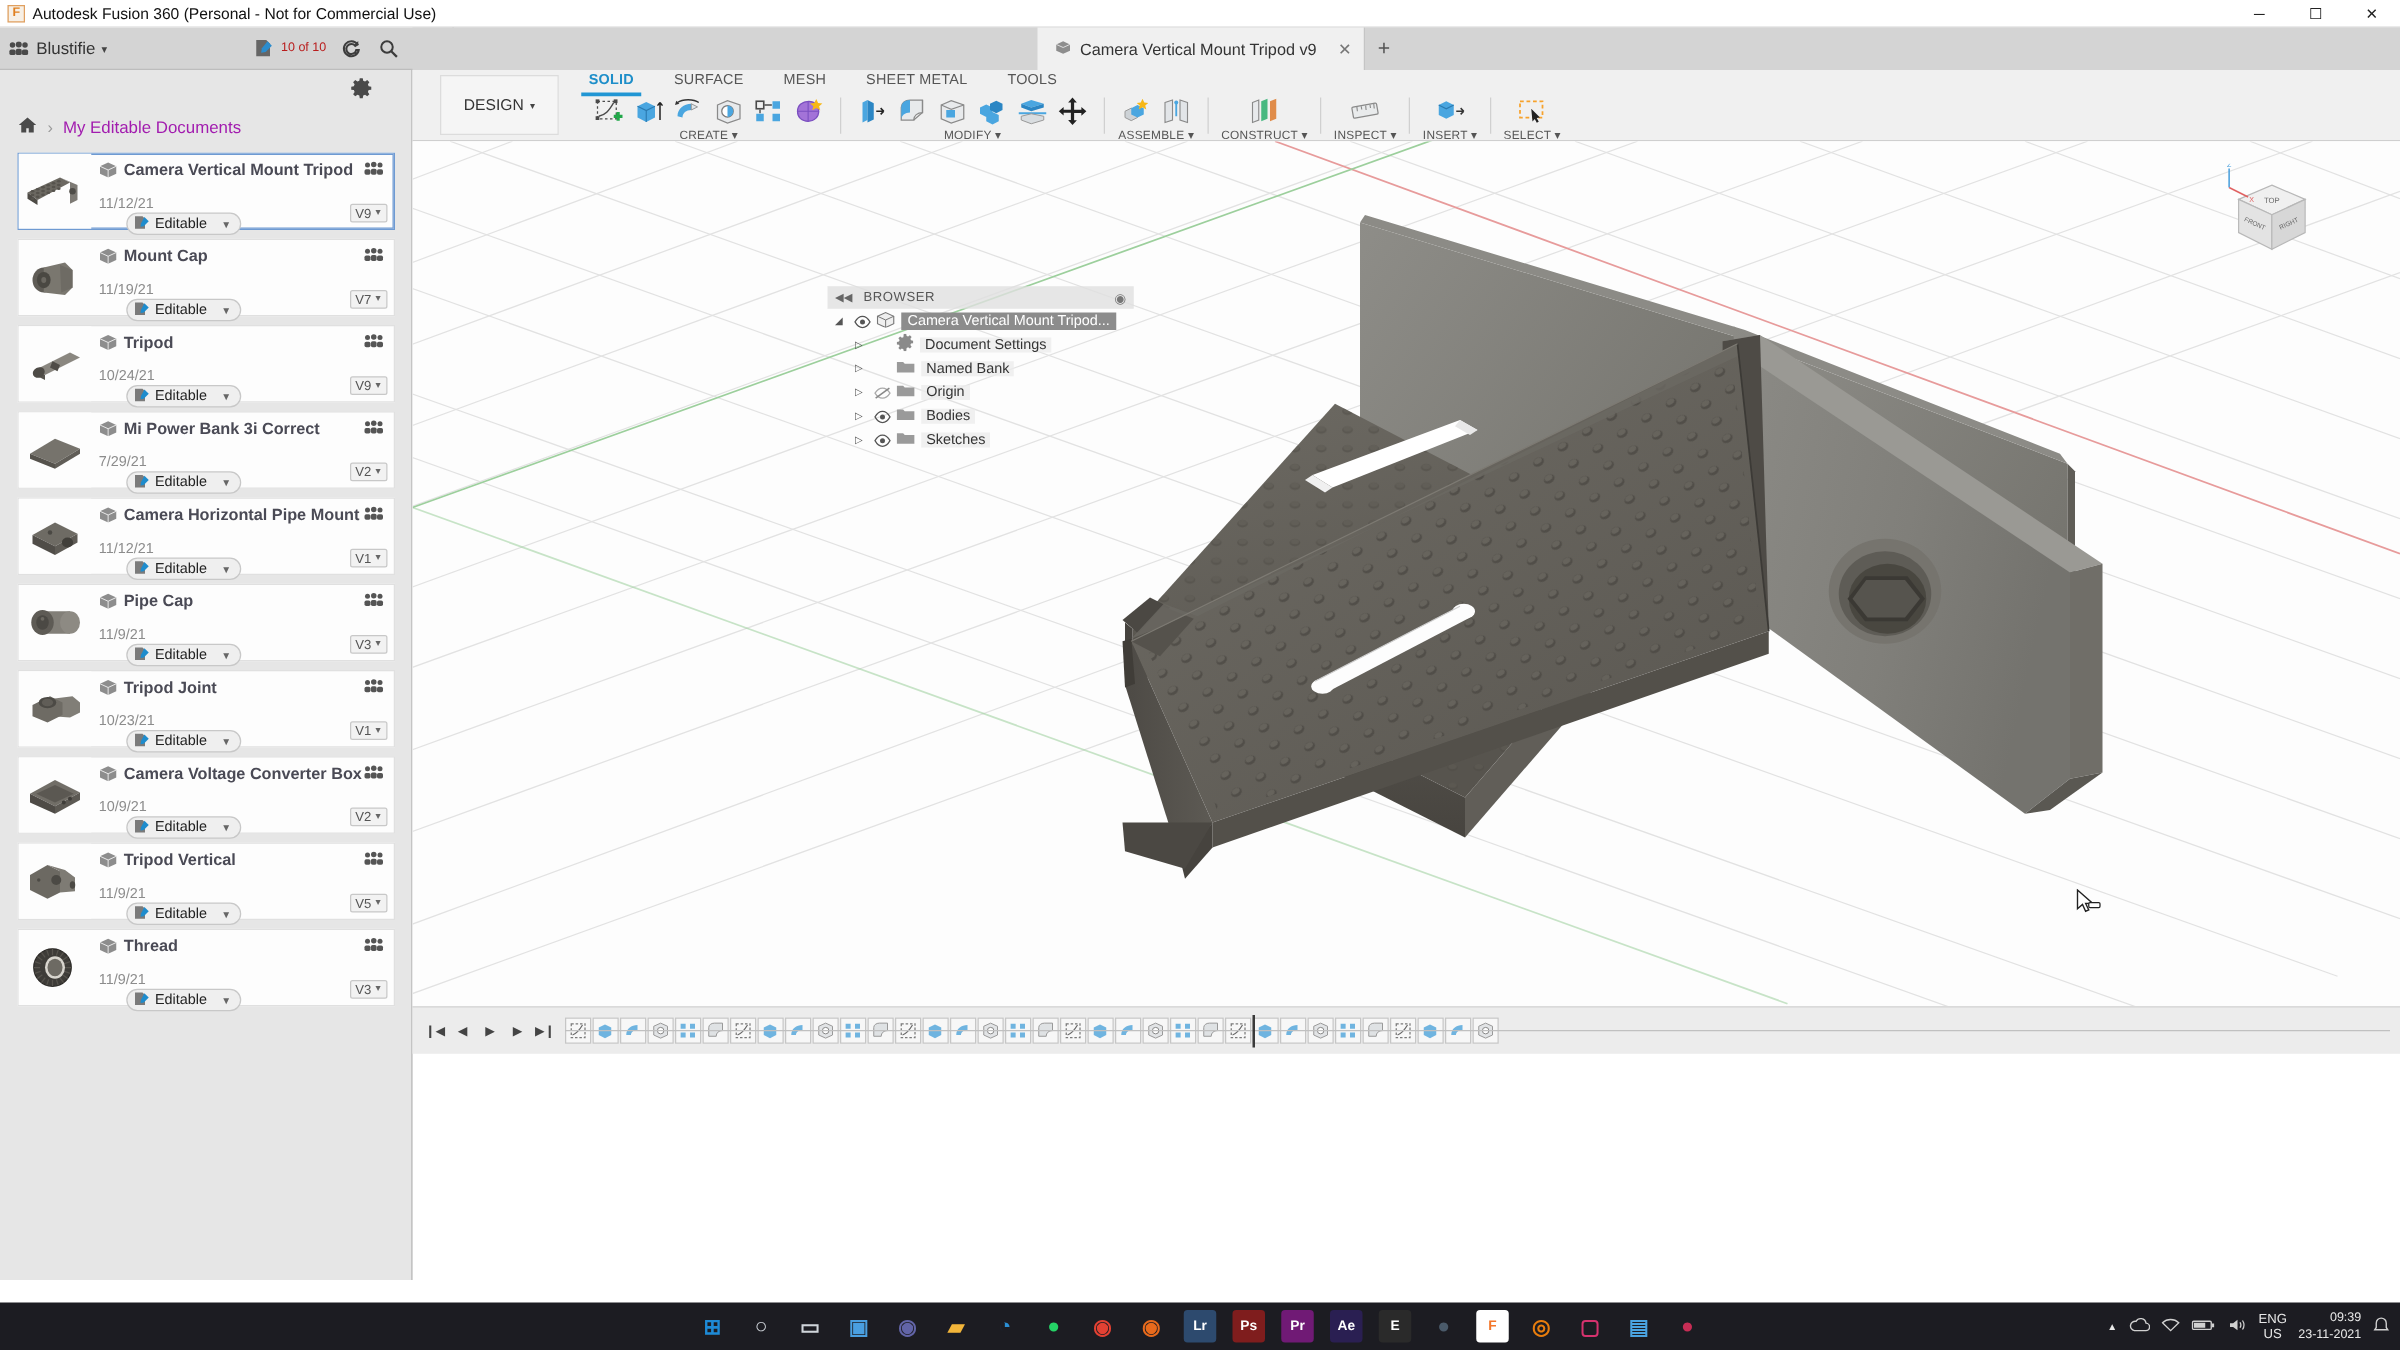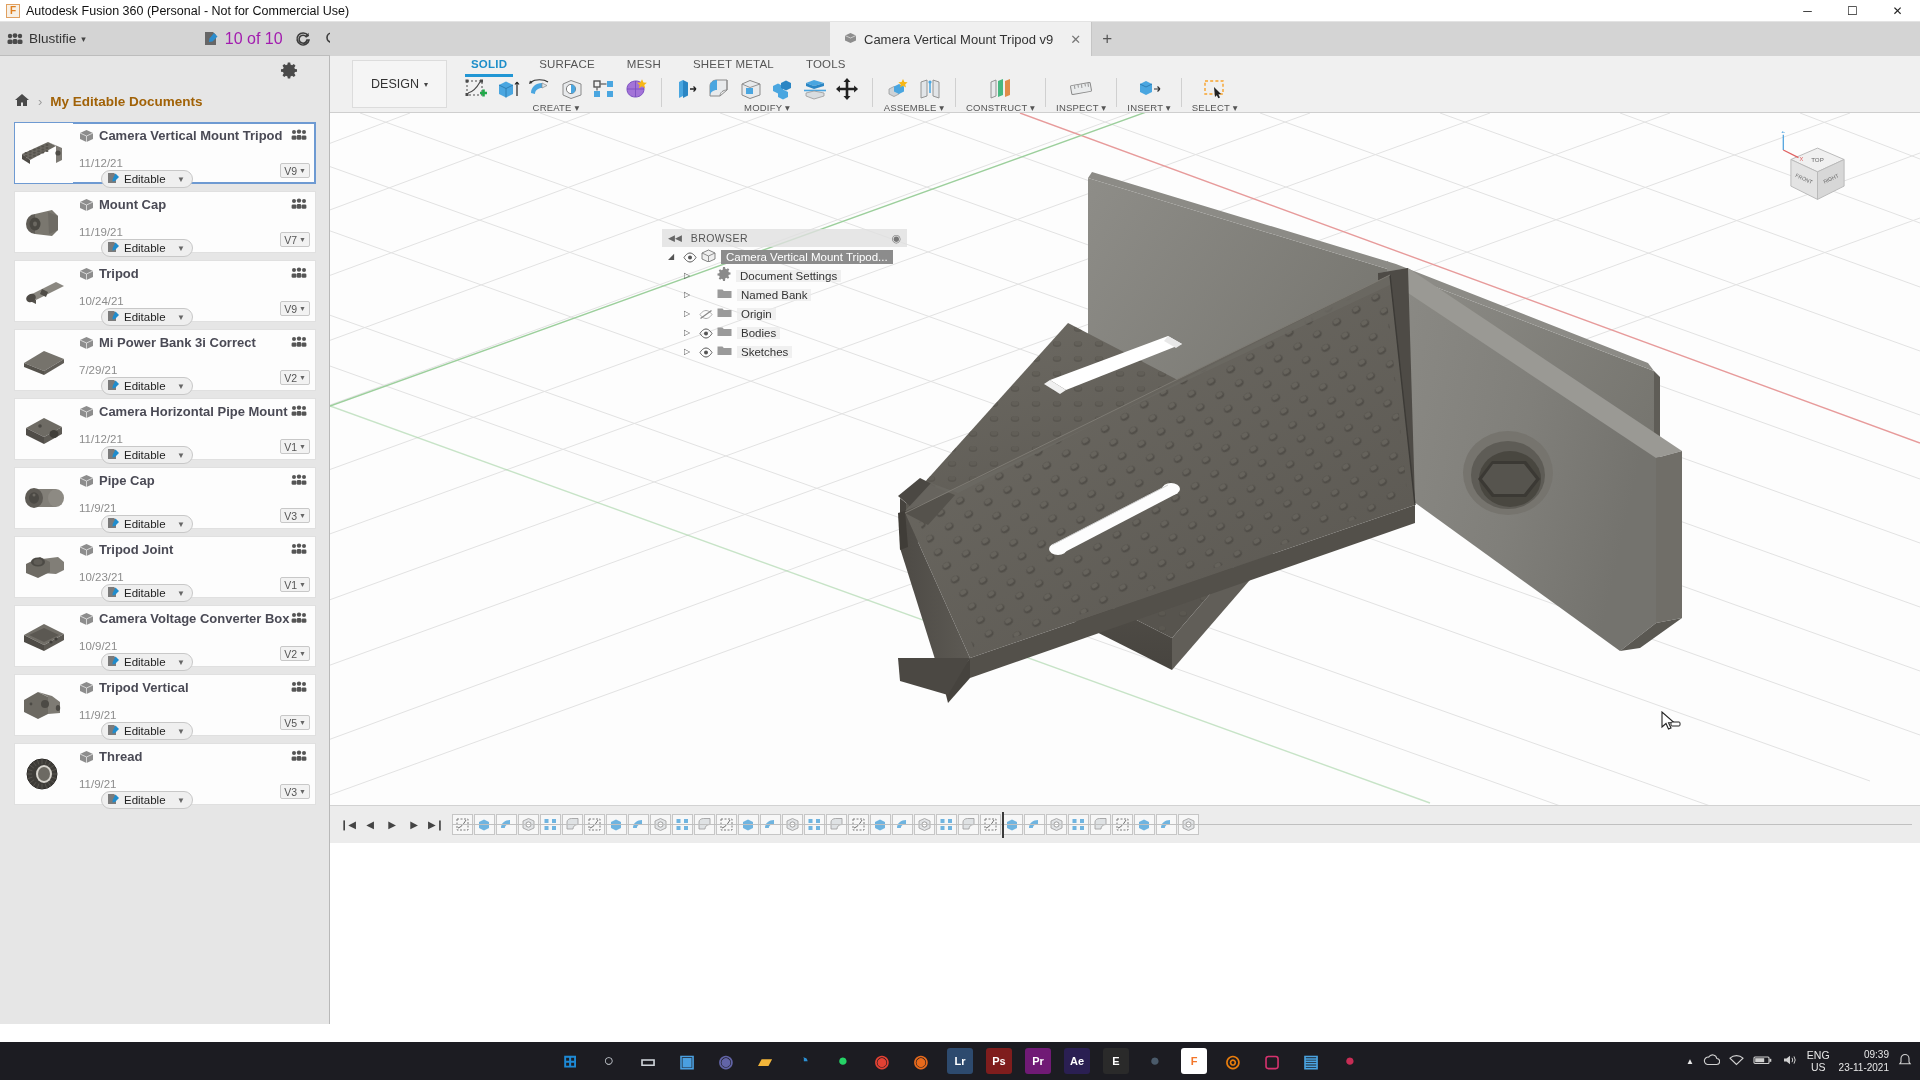--- a/index.html
+++ b/index.html
@@ -33,39 +33,39 @@
     position:absolute; left:0; top:22px; width:1920px; height:34px;
     background:#d4d4d4; display:flex; align-items:center;
     border-bottom:1px solid #bdbdbd;
   }
   .ic { width:20px; height:20px; display:inline-flex; align-items:center;
         justify-content:center; color:#3c3c3c; }
   .abtn { height:30px; min-width:28px; display:flex; align-items:center;
           justify-content:center; padding:0 5px; cursor:pointer; }
   .userlbl { font-size:13.5px; color:#333; margin-left:4px; }
   .cdot { font-size:9px; color:#444; margin-left:5px; }
-  .countlbl { font-size:16px; color:#a21caf; margin-left:4px; }
+  .countlbl { font-size:10px; color:#b91c1c; margin-left:4px; }
 
   .appbar-right { position:absolute; right:0; top:0; height:34px;
     display:flex; align-items:center; }
 
   
   .abar-sep { width:1px; height:34px; background:#bfbfbf; }
 
   
   .sidebar {
     position:absolute; left:0; top:56px; width:330px; height:968px;
     background:#e6e6e6; border-right:1px solid #b9b9b9;
   }
   .sb-tools { height:30px; display:flex; align-items:center;
               justify-content:flex-end; padding-right:30px; }
   .gear { width:20px; height:20px; cursor:pointer; }
   .crumb { height:30px; display:flex; align-items:center; padding-left:14px; gap:8px; }
   .crumb .chev { color:#9b9b9b; font-size:13px; }
-  .crumb .ctext { font-size:13.5px; color:#a16207; font-weight:bold; }
+  .crumb .ctext { font-size:13.5px; color:#a21caf; font-weight:normal; }
 
   .doclist { position:absolute; left:0; top:66px; width:330px; height:690px;
              overflow:hidden; }
   .docrow {
     position:relative; margin:0 14px 7px 14px; height:62px;
     background:#fdfdfd; border:1px solid #e0e0e0;
     display:flex; align-items:stretch; cursor:pointer;
   }
   .docrow.sel { border:1px solid #6e9ad2; box-shadow:0 0 0 1px #6e9ad2 inset; }
   .docthumb {
@@ -120,21 +120,21 @@
     align-items:center; justify-content:center; gap:5px; cursor:pointer;
   }
   .desbtn .dlbl { font-size:12.5px; color:#333; }
   .tabrow { position:absolute; left:125px; top:0; height:18px; display:flex; }
   .rtab { font-size:11.5px; color:#555; padding:2px 16px 0 16px; cursor:pointer;
           position:relative; letter-spacing:.2px; }
   .rtab.act { color:#1d8ec9; font-weight:bold; }
   .rtab.act::after { content:""; position:absolute; left:10px; right:10px;
     bottom:-3px; height:3px; background:#2196d4; }
 
-  .panels { position:absolute; left:125px; top:20px; height:37px; display:flex; }
+  .panels { position:absolute; left:136px; top:20px; height:37px; display:flex; }
   .panel { display:flex; flex-direction:column; align-items:center;
            padding:0 6px; position:relative; }
   .panel .icons { display:flex; align-items:center; gap:2px; height:25px; }
   .panel .plbl { font-size:9.5px; color:#555; margin-top:1px; letter-spacing:.2px; }
   .tool { width:30px; height:25px; display:flex; align-items:center;
           justify-content:center; cursor:pointer; }
   .psep { width:1px; background:#d0d0d0; margin:2px 4px 6px 4px; }
 
   
   .browser { position:absolute; left:332px; top:116px; width:245px; z-index:6; }

